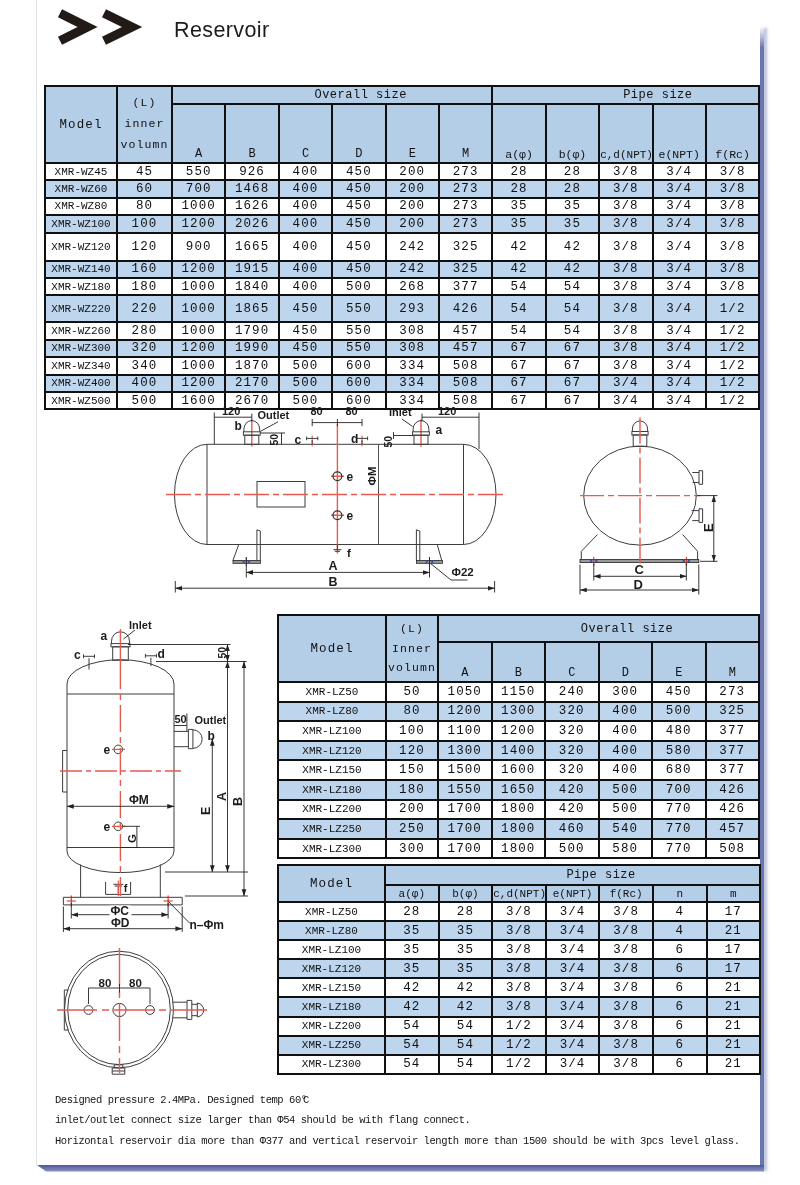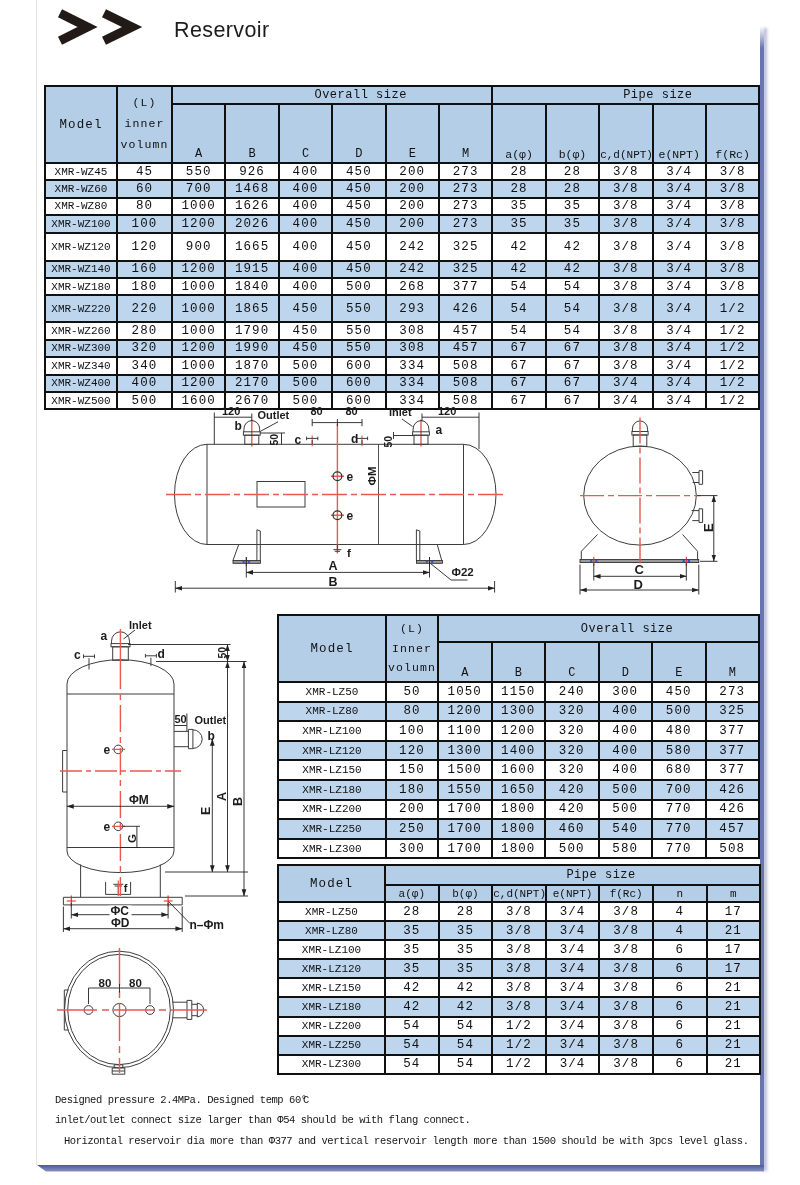--- a/index.html
+++ b/index.html
@@ -788,13 +788,13 @@
 <g font-family="Liberation Sans" font-weight="bold" fill="#1c1c1c">
   <text x="98.5" y="986.5" font-size="11.5">80</text>
   <text x="129" y="986.5" font-size="11.5">80</text>
 </g>
 </svg>
 
 <div class="abs ft" style="left:55px;top:1094px">Designed pressure 2.4MPa. Designed temp 60<span style="letter-spacing:-4px">°</span>C</div>
 
 <div class="abs ft" style="left:55px;top:1114px">inlet/outlet connect size larger than Φ54 should be with flang connect.</div>
 
-<div class="abs ft" style="left:64px;top:1135px">Horizontal reservoir dia more than Φ377 and vertical reservoir length more than 1500 should be with 3pcs level glass.</div>
+<div class="abs ft" style="left:55px;top:1135px">Horizontal reservoir dia more than Φ377 and vertical reservoir length more than 1500 should be with 3pcs level glass.</div>
 
 </body></html>

